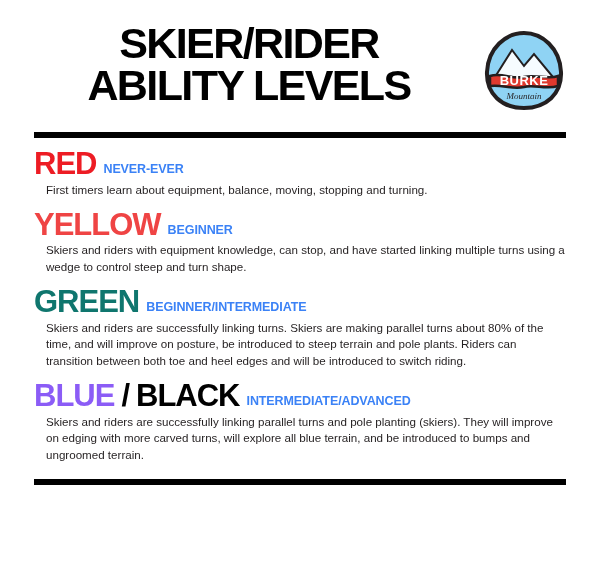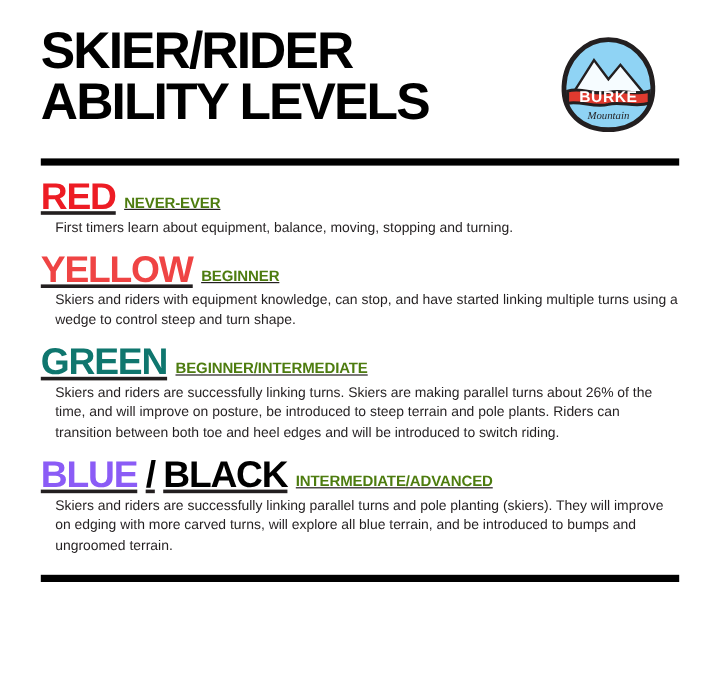--- a/index.html
+++ b/index.html
@@ -23,36 +23,37 @@
     padding: 22px 34px 0 34px;
   }
 
   
   .header {
     position: relative;
     min-height: 96px;
   }
   .title-block {
     width: 430px;
+    text-align: center;
   }
   .title-line {
     font-family: "Liberation Sans", sans-serif;
     font-weight: bold;
     font-size: 43px;
     line-height: 0.98;
     letter-spacing: -1.6px;
     color: #000000;
     text-transform: uppercase;
     white-space: nowrap;
   }
 
   
   .logo {
     position: absolute;
-    right: 17px;
+    right: 0;
     top: 8px;
     width: 84px;
     height: 82px;
   }
   .logo svg { display: block; }
 
   
   .rule-top {
     margin-top: 14px;
     height: 6px;
@@ -70,41 +71,40 @@
   }
   .section {
     margin-bottom: 13px;
   }
   .level-head {
     display: flex;
     align-items: flex-end;
     gap: 7px;
     line-height: 1;
     margin-bottom: 3px;
-    text-decoration: underline;
   }
   .level-word {
     font-weight: bold;
     font-size: 31px;
     letter-spacing: -1px;
     text-transform: uppercase;
     line-height: 0.92;
   }
   .level-sep {
     font-weight: bold;
     font-size: 31px;
     letter-spacing: -1px;
     color: #000000;
     line-height: 0.92;
   }
   .level-sub {
     font-weight: bold;
     font-size: 12.5px;
     letter-spacing: -0.1px;
-    color: #4d7c0f;
+    color: #3b82f6;
     text-transform: uppercase;
     padding-bottom: 3px;
   }
   .level-desc {
     font-size: 11.6px;
     line-height: 1.42;
     color: #231f20;
     max-width: 535px;
     margin-left: 12px;
   }
@@ -161,21 +161,21 @@
         <span class="level-sub">BEGINNER</span>
       </div>
       <div class="level-desc">Skiers and riders with equipment knowledge, can stop, and have started linking multiple turns using a wedge to control steep and turn shape.</div>
     </div>
 
     <div class="section">
       <div class="level-head">
         <span class="level-word c-green">GREEN</span>
         <span class="level-sub">BEGINNER/INTERMEDIATE</span>
       </div>
-      <div class="level-desc">Skiers and riders are successfully linking turns. Skiers are making parallel turns about 26% of the time, and will improve on posture, be introduced to steep terrain and pole plants. Riders can transition between both toe and heel edges and will be introduced to switch riding.</div>
+      <div class="level-desc">Skiers and riders are successfully linking turns. Skiers are making parallel turns about 80% of the time, and will improve on posture, be introduced to steep terrain and pole plants. Riders can transition between both toe and heel edges and will be introduced to switch riding.</div>
     </div>
 
     <div class="section">
       <div class="level-head">
         <span class="level-word c-blue">BLUE</span>
         <span class="level-sep">/</span>
         <span class="level-word c-black">BLACK</span>
         <span class="level-sub">INTERMEDIATE/ADVANCED</span>
       </div>
       <div class="level-desc">Skiers and riders are successfully linking parallel turns and pole planting (skiers). They will improve on edging with more carved turns, will explore all blue terrain, and be introduced to bumps and ungroomed terrain.</div>

